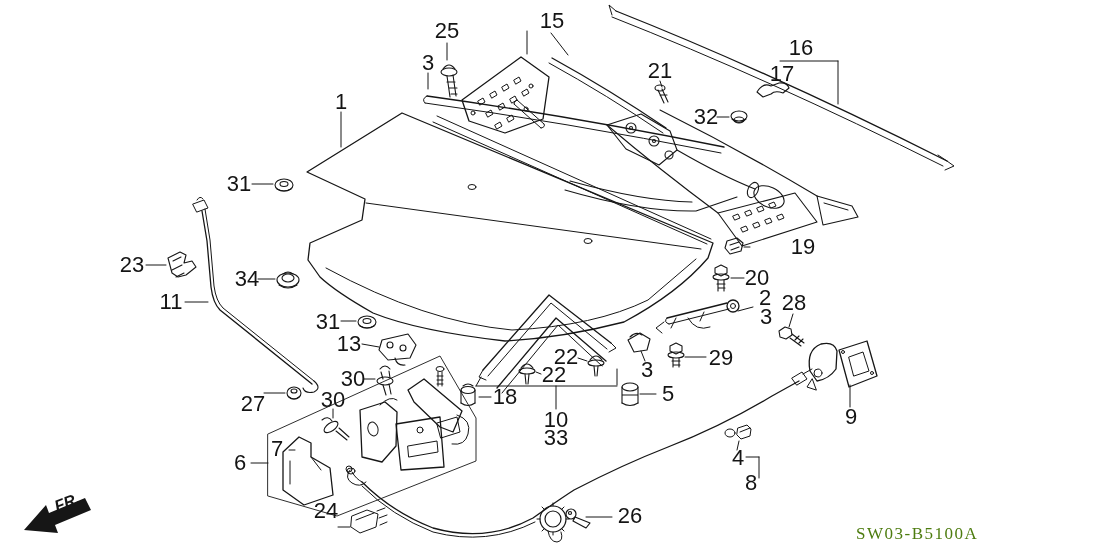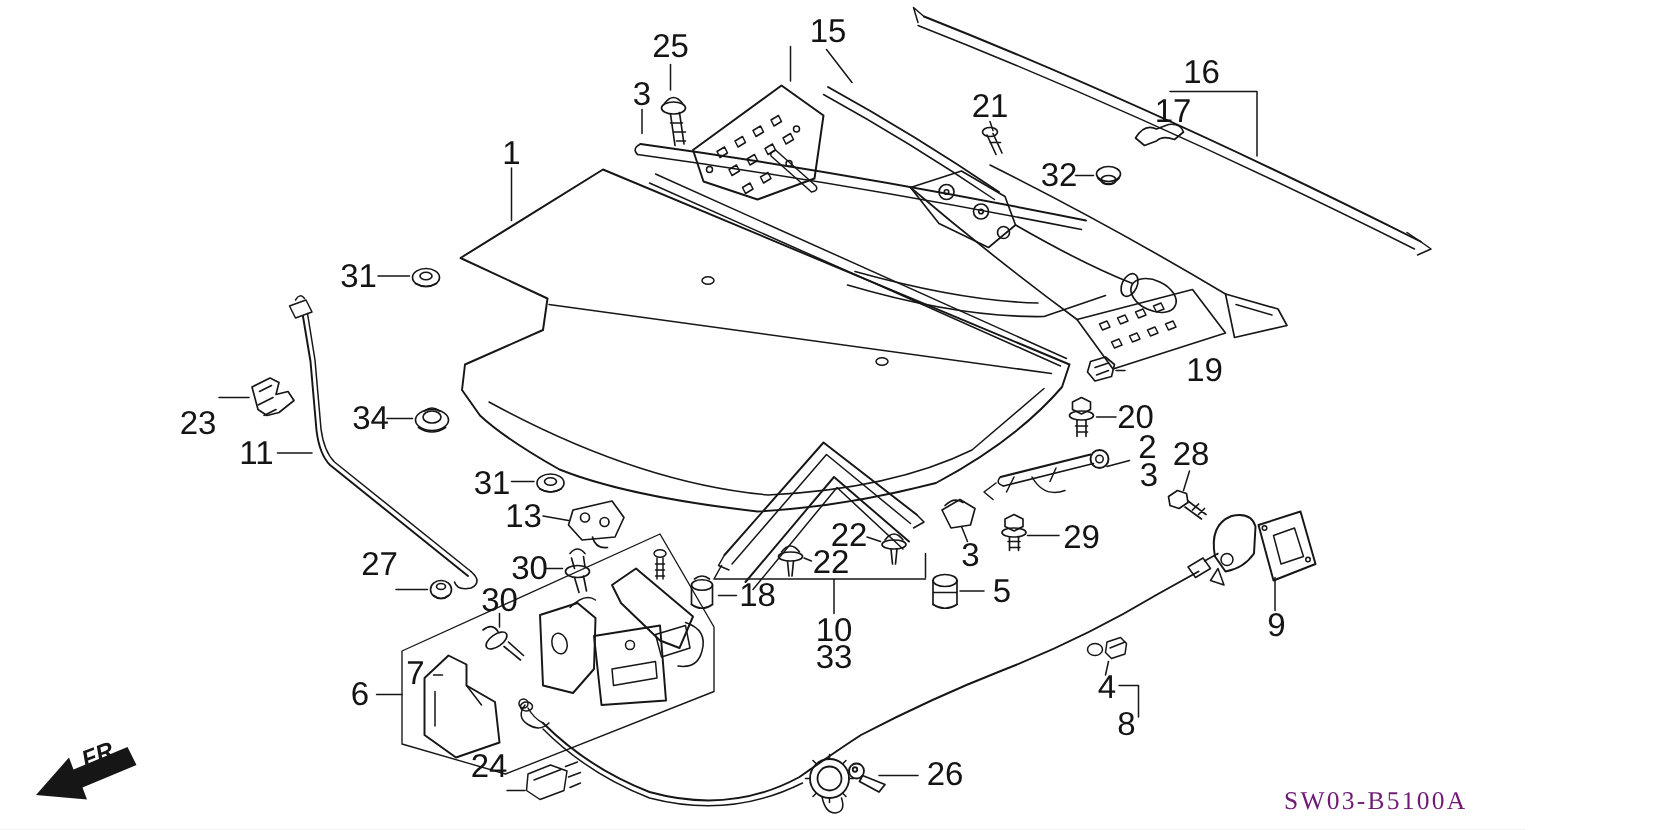--- a/index.html
+++ b/index.html
@@ -9,21 +9,21 @@
   }
   #art{position:absolute;left:0;top:0;}
   .callout{
     position:absolute;transform:translate(-50%,-50%);
     font-family:"Liberation Sans",sans-serif;
     font-size:22px;font-weight:500;color:#141414;letter-spacing:0px;
     white-space:nowrap;line-height:1;user-select:none;
   }
   #code{
     position:absolute;left:856px;top:524px;width:220px;
-    font-family:"Liberation Serif",serif;font-size:17px;color:#701a75;
+    font-family:"Liberation Serif",serif;font-size:17px;color:#4d7c0f;
     letter-spacing:1.5px;
   }
 </style>
 </head>
 <body>
 
 <div id="stage">
 
 <svg id="art" width="1108" height="553" viewBox="0 0 1108 553">
   <g fill="none" stroke="#161616" stroke-width="1.3" stroke-linejoin="round" stroke-linecap="round">
@@ -337,41 +337,41 @@
 <div id="callouts">
       <div class="callout" style="left: 341px; top: 102px;">1</div>
       <div class="callout" style="left: 447px; top: 31px;">25</div>
       <div class="callout" style="left: 428px; top: 63px;">3</div>
       <div class="callout" style="left: 552px; top: 21px;">15</div>
       <div class="callout" style="left: 660px; top: 71px;">21</div>
       <div class="callout" style="left: 801px; top: 48px; text-align: center;">16</div>
       <div class="callout" style="left: 782px; top: 74px;">17</div>
       <div class="callout" style="left: 706px; top: 117px;">32</div>
       <div class="callout" style="left: 239px; top: 184px;">31</div>
-      <div class="callout" style="left: 132px; top: 265px; margin-top: 17px;">23</div>
+      <div class="callout" style="left: 132px; top: 265px;">23</div>
       <div class="callout" style="left: 247px; top: 279px;">34</div>
       <div class="callout" style="left: 171px; top: 302px;">11</div>
       <div class="callout" style="left: 328px; top: 322px;">31</div>
       <div class="callout" style="left: 349px; top: 344px;">13</div>
       <div class="callout" style="left: 761px; top: 247px; margin-left: 42px;">19</div>
       <div class="callout" style="left: 757px; top: 278px;">20</div>
       <div class="callout" style="left: 765px; top: 298px;">2</div>
       <div class="callout" style="left: 766px; top: 317px;">3</div>
       <div class="callout" style="left: 794px; top: 303px; text-align: center;">28</div>
       <div class="callout" style="left: 721px; top: 358px;">29</div>
       <div class="callout" style="left: 566px; top: 357px;">22</div>
       <div class="callout" style="left: 554px; top: 375px;">22</div>
       <div class="callout" style="left: 647px; top: 370px;">3</div>
       <div class="callout" style="left: 505px; top: 397px;">18</div>
       <div class="callout" style="left: 668px; top: 394px;">5</div>
       <div class="callout" style="left: 556px; top: 420px;">10</div>
       <div class="callout" style="left: 556px; top: 438px; text-align: center;">33</div>
       <div class="callout" style="left: 353px; top: 379px;">30</div>
       <div class="callout" style="left: 333px; top: 400px;">30</div>
-      <div class="callout" style="left: 253px; top: 376px;">27</div>
+      <div class="callout" style="left: 253px; top: 404px;">27</div>
       <div class="callout" style="left: 277px; top: 449px;">7</div>
       <div class="callout" style="left: 240px; top: 463px;">6</div>
       <div class="callout" style="left: 326px; top: 511px;">24</div>
       <div class="callout" style="left: 630px; top: 516px;">26</div>
       <div class="callout" style="left: 738px; top: 458px;">4</div>
       <div class="callout" style="left: 751px; top: 483px;">8</div>
       <div class="callout" style="left: 851px; top: 417px;">9</div>
     </div>
 
 <div id="code">SW03-B5100A</div>

